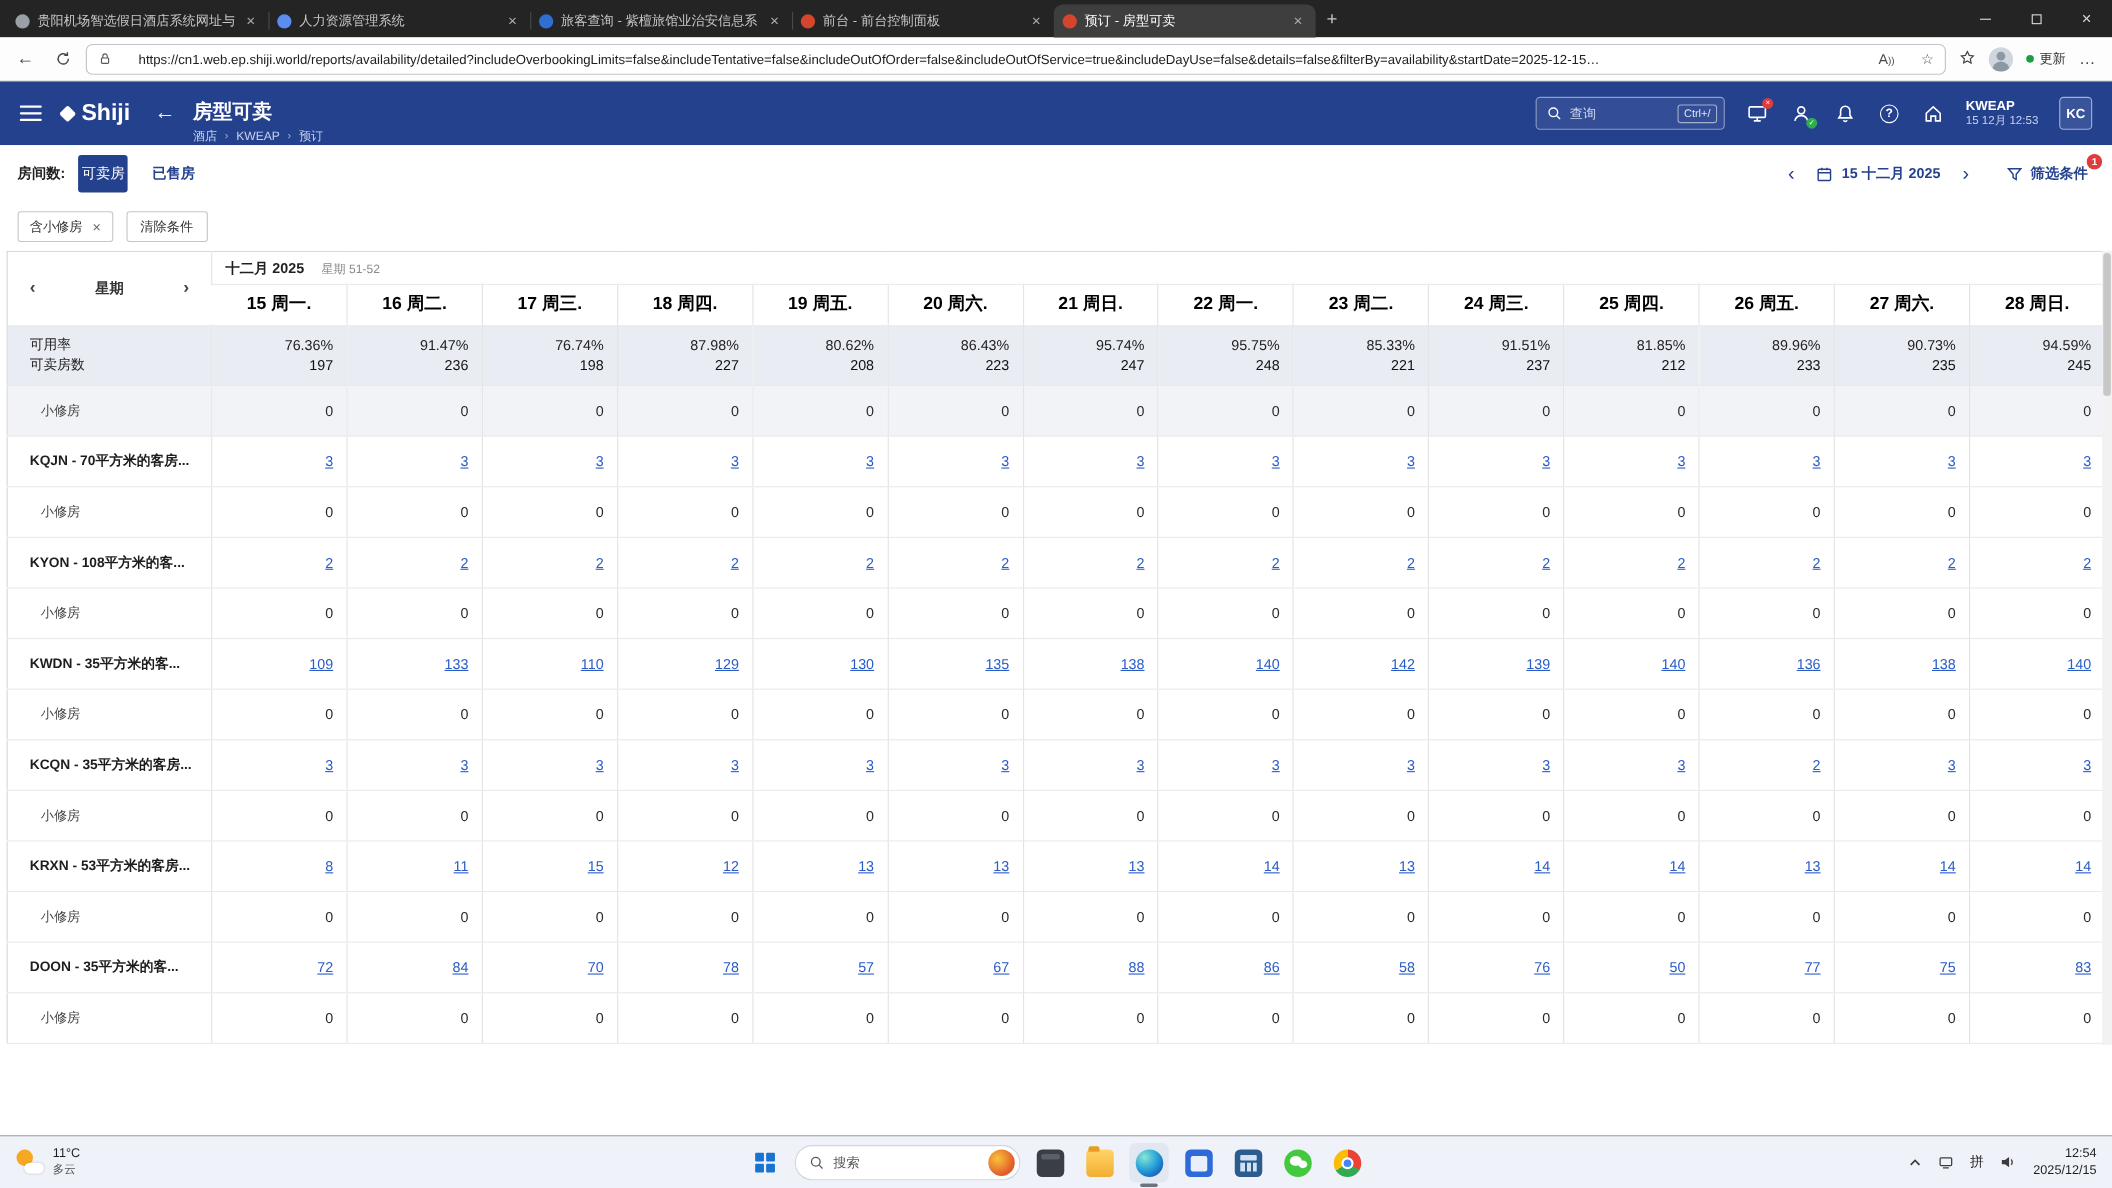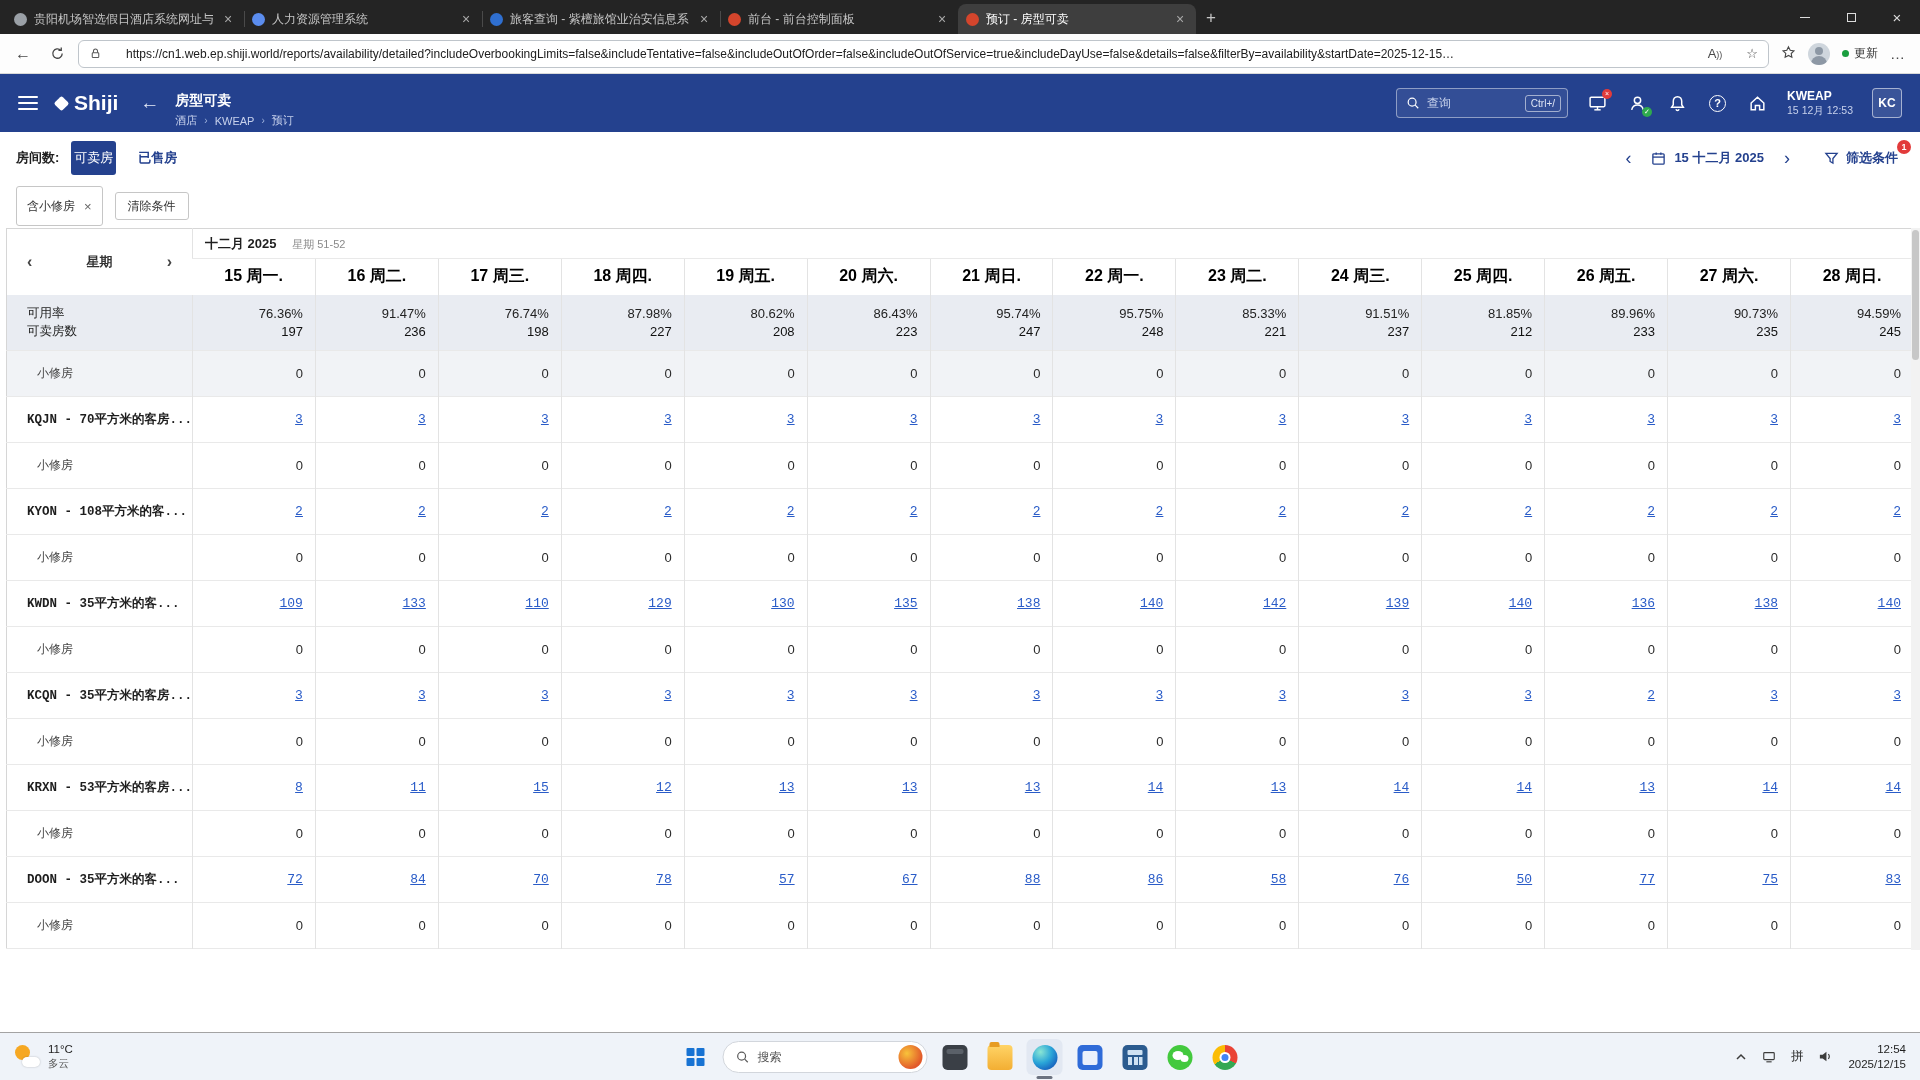--- a/index.html
+++ b/index.html
@@ -37,21 +37,21 @@
   .menu-dots { color:#474747; font-size:15px; letter-spacing:1px; }
 
   
   .app-header { height:58px; background:#24418e; display:flex; align-items:center; padding:0 18px; color:#fff; flex:0 0 auto; }
   .hamburger { width:20px; display:flex; flex-direction:column; gap:4px; margin-right:18px; }
   .hamburger span { display:block; height:2px; background:#fff; border-radius:1px; }
   .logo { display:flex; align-items:center; gap:7px; font-size:21px; font-weight:bold; margin-right:20px; }
   .logo-mark { width:11px; height:11px; background:#fff; transform:rotate(45deg); border-radius:2px; }
   .back-arrow { font-size:19px; margin:0 16px 0 2px; color:#e8edf9; }
   .title-block { display:flex; flex-direction:column; gap:3px; }
-  .page-title { font-size:14px; font-weight:bold;margin-top:14px; }
+  .page-title { font-size:18px; font-weight:bold;margin-top:14px; }
   .breadcrumb { display:flex; align-items:center; gap:7px; font-size:11px; color:#c7d1ec; }
   .crumb-sep { font-size:10px; color:#9db0dc; }
   .header-right { margin-left:auto; display:flex; align-items:center; gap:19px; }
   .search-box { width:172px; height:30px; border:1px solid rgba(255,255,255,.45); background:rgba(255,255,255,.07); border-radius:4px; display:flex; align-items:center; gap:7px; padding:0 6px 0 9px; }
   .search-ph { flex:1; font-size:12px; color:#ccd6ee; }
   .shortcut { border:1px solid rgba(255,255,255,.55); border-radius:3px; font-size:10px; color:#dfe5f5; padding:2px 5px; }
   .h-icon { position:relative; width:21px; height:21px; display:flex; align-items:center; justify-content:center; color:#fff; }
   .badge-dot { position:absolute; border-radius:50%; width:10px; height:10px; font-size:7px; display:flex; align-items:center; justify-content:center; color:#fff; }
   .badge-red-tr { top:-4px; right:-4px; background:#e23b3b; }
   .badge-green-br { bottom:-3px; right:-4px; background:#2faa4e; }
@@ -65,21 +65,21 @@
   .filter-row1 { height:52px; background:#fff; display:flex; align-items:center; gap:12px; padding:0 16px; flex:0 0 auto; }
   .rooms-label { font-size:13px; color:#1f1f1f; font-weight:bold; }
   .btn-primary { background:#24418e; color:#fff; font-size:13px; padding:8px 3px; border-radius:3px; border:none; }
   .btn-ghost { background:none; border:none; color:#24418e; font-size:13px; padding:8px 10px; font-weight:bold; }
   .date-nav { margin-left:auto; display:flex; align-items:center; gap:16px; color:#24418e; }
   .chev { font-size:18px; line-height:1; color:#24418e; padding:0 4px; }
   .date-label { display:flex; align-items:center; gap:8px; font-size:13px; font-weight:bold; }
   .filter-btn { display:flex; align-items:center; gap:7px; font-size:13px; font-weight:bold; position:relative; margin-left:14px; padding-right:6px; }
   .count-badge { position:absolute; top:-9px; right:-7px; min-width:14px; height:14px; border-radius:7px; background:#e23b3b; color:#fff; font-size:9px; display:flex; align-items:center; justify-content:center; font-weight:bold; padding:0 3px; }
   .filter-row2 { height:44px; background:#fff; display:flex; align-items:center; gap:12px; padding:0 16px; flex:0 0 auto; }
-  .chip { border:1px solid #c6c6c6; border-radius:3px; height:40px; display:flex; align-items:center; gap:9px; padding:0 10px; font-size:12px; color:#333; }
+  .chip { border:1px solid #c6c6c6; border-radius:3px; height:28px; display:flex; align-items:center; gap:9px; padding:0 10px; font-size:12px; color:#333; }
   .chip-close { color:#666; font-size:13px; }
   .clear-btn { border:1px solid #c6c6c6; border-radius:3px; height:28px; display:flex; align-items:center; padding:0 12px; font-size:12px; color:#333; background:#fff; }
 
   
   .content { flex:1 1 auto; background:#fff; padding:0 6px; position:relative; overflow:hidden; }
   table.avail { width:100%; border-collapse:collapse; table-layout:fixed; border:1px solid #d6d6d6; }
   .avail th, .avail td { border-left:1px solid #e3e3e3; overflow:hidden; white-space:nowrap; }
   .avail th:first-child, .avail td:first-child { border-left:none; }
   .corner-cell { height:66px; vertical-align:middle; }
   .corner-inner { display:flex; align-items:center; justify-content:space-between; padding:0 16px; font-size:13px; color:#333; }
@@ -89,21 +89,21 @@
   .avail tbody tr { border-bottom:1px solid #e9e9e9; }
   .avail td.label { text-align:left; padding-left:20px; font-size:12.5px; color:#222; vertical-align:middle; }
   .avail td.num { text-align:right; padding-right:12px; font-size:13px; color:#2b2b2b; vertical-align:middle; }
   tr.row-avail { background:#e9ecf2; height:56px; }
   tr.row-avail .pct { font-size:13px; color:#222; }
   tr.row-avail .cnt { font-size:13px; color:#111; margin-top:3px; }
   tr.row-avail td.label div { line-height:1.5; font-size:12.5px; }
   tr.row-minor { height:46px; }
   tr.row-minor.first { background:#f1f3f6; }
   tr.row-minor td.label { padding-left:30px; font-size:12px; color:#454545; }
-  tr.row-room { height:46px;font-family:Liberation Mono, monospace; }
+  tr.row-room { height:46px; }
   tr.row-room td.label { font-weight:bold; color:#1d1d1d; }
   a.cell-link { color:#2a5cc8; text-decoration:underline; }
   .v-scroll { position:absolute; top:0; right:0; width:9px; height:722px; background:#f2f2f2; }
   .v-thumb { width:7px; height:130px; margin:2px auto 0; background:#c7c7c7; border-radius:4px; }
 
   
   .taskbar { height:48px; background:#eff3f9; border-top:1px solid #a3a3a3; display:flex; align-items:center; padding:0 14px; position:relative; flex:0 0 auto; }
   .weather { display:flex; align-items:center; gap:8px; }
   .weather-icon { position:relative; width:26px; height:24px; }
   .weather-icon .sun { position:absolute; top:1px; left:1px; width:15px; height:15px; border-radius:50%; background:#f6a823; }

